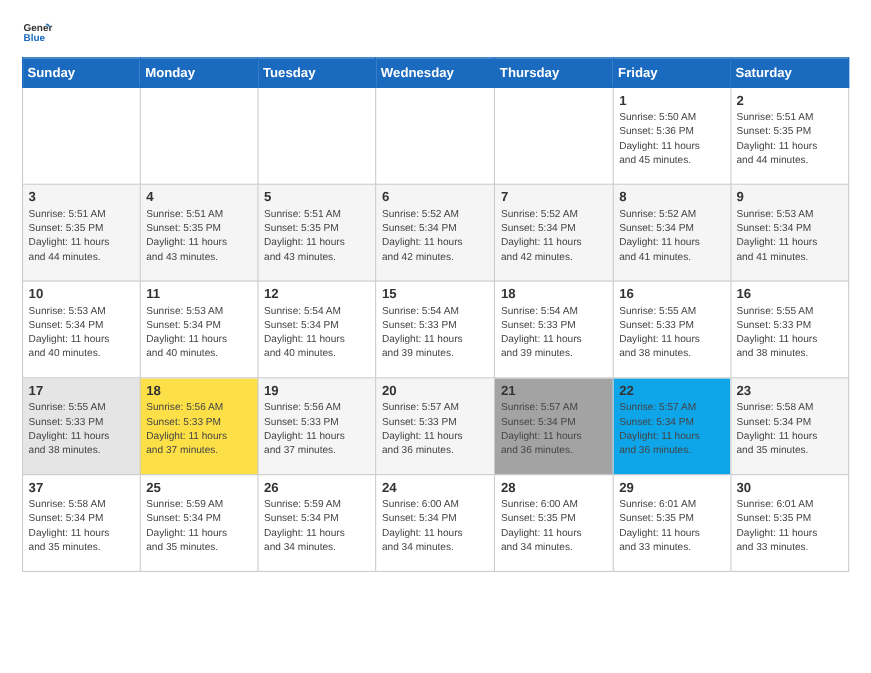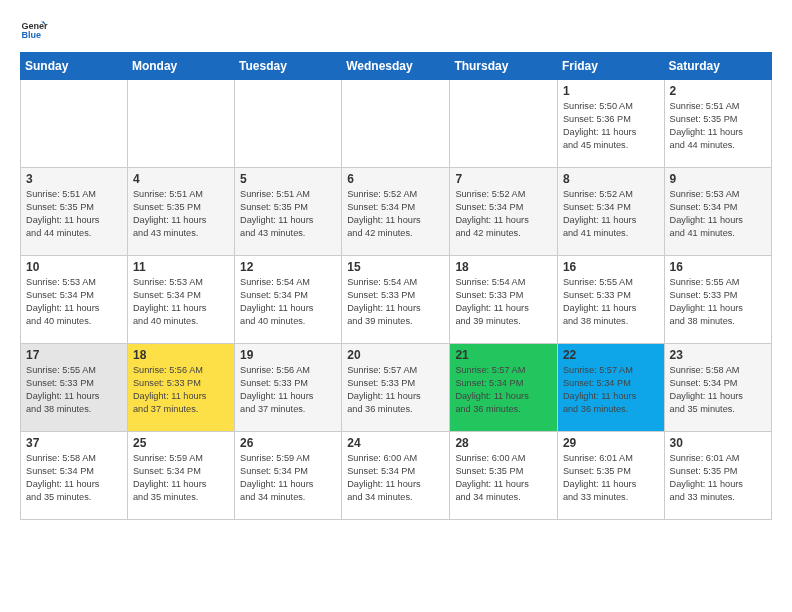--- a/index.html
+++ b/index.html
@@ -268,21 +268,21 @@
 Daylight: 11 hours
 and 37 minutes.</div>
           </td>
           <td style="background: rgb(245, 245, 245);">
             <span class="day-num">20</span>
             <div class="day-info" style="white-space: pre-line;">Sunrise: 5:57 AM
 Sunset: 5:33 PM
 Daylight: 11 hours
 and 36 minutes.</div>
           </td>
-          <td style="background: #22c55e;">
+          <td style="background: #a3a3a3;">
             <span class="day-num">21</span>
             <div class="day-info" style="white-space: pre-line;">Sunrise: 5:57 AM
 Sunset: 5:34 PM
 Daylight: 11 hours
 and 36 minutes.</div>
           </td>
           <td style="background: #0ea5e9;">
             <span class="day-num">22</span>
             <div class="day-info" style="white-space: pre-line;">Sunrise: 5:57 AM
 Sunset: 5:34 PM

